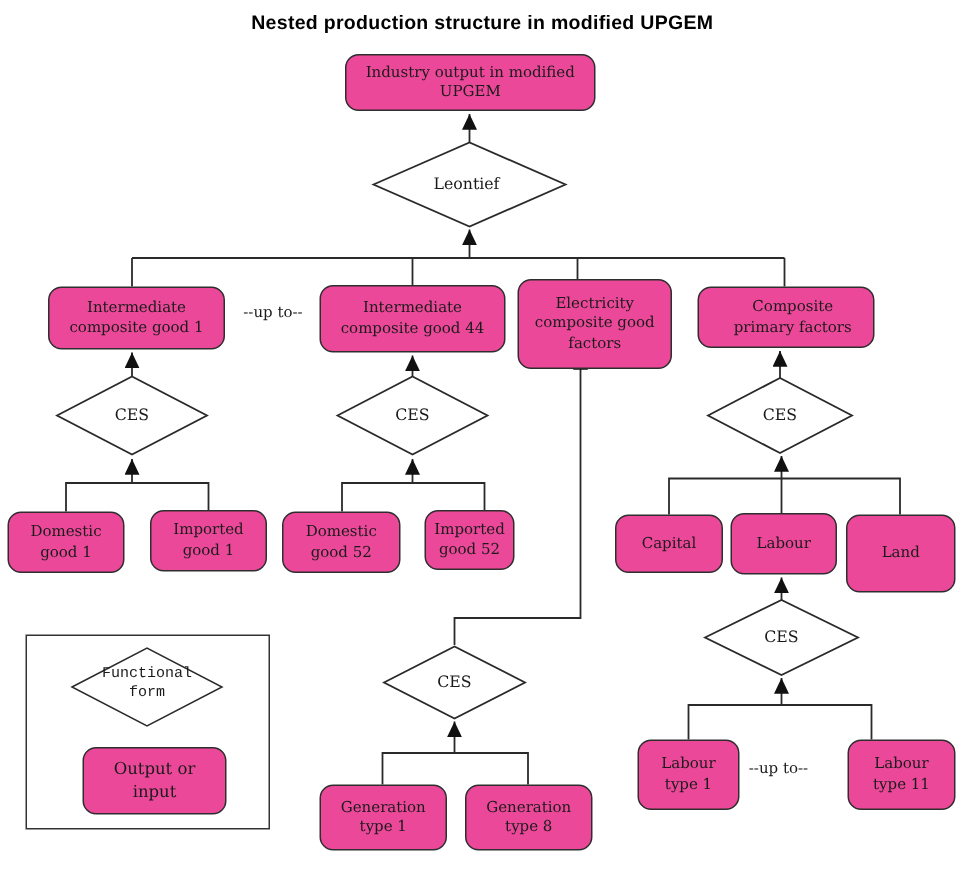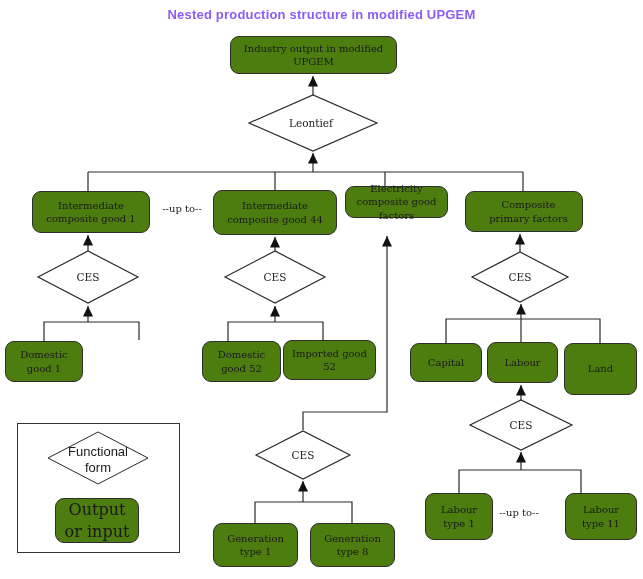--- a/index.html
+++ b/index.html
@@ -3,36 +3,36 @@
 <meta charset="utf-8">
 <style>
   html,body { margin:0; padding:0; background:#ffffff; }
   .canvas {
     position:relative; width:643px; height:579px; background:#ffffff;
     overflow:hidden; font-family:"DejaVu Serif","Liberation Serif",serif; color:#1a1a1a;
   }
   .title {
     position:absolute; left:0; right:0; top:7px; text-align:center;
     font-family:"Liberation Sans","DejaVu Sans",sans-serif; font-weight:bold;
-    font-size:13px; letter-spacing:.2px; color:#8b5cf6;
+    font-size:13px; letter-spacing:.2px; color:#000000;
   }
   svg.wires { position:absolute; left:0; top:0; width:643px; height:579px; }
   .box {
-    position:absolute; box-sizing:border-box; background:#4d7c0f;
+    position:absolute; box-sizing:border-box; background:#ec4899;
     border:1.3px solid #2e2e2e; border-radius:9px;
     display:flex; align-items:center; justify-content:center;
     text-align:center; font-size:10px; line-height:1.35; padding:2px 6px;
   }
   .box.align-left { justify-content:flex-start; text-align:center; }
   .box.pad-wide { padding-left:15px; }
   .dlabel {
     position:absolute; text-align:center; font-size:10.5px; line-height:1.25;
     pointer-events:none;
   }
-  .legend-dlabel { font-family:Liberation Sans, sans-serif; font-size:13px; }
+  .legend-dlabel { font-family:Liberation Mono, monospace; font-size:10px; }
   .uplabel { position:absolute; text-align:center; font-size:10px; }
   .legend-frame {
     position:absolute; left:17px; top:423px; width:163px; height:130px;
     box-sizing:border-box; border:1.4px solid #333; background:transparent;
   }
 </style>
 </head>
 <body>
 
 <div class="canvas">
@@ -84,26 +84,27 @@
       <polygon points="256,455 303,431 350,455 303,479"></polygon>
       <polygon points="48,458 98,432 148,458 98,484" stroke-width="1"></polygon>
     </g>
   </svg>
 
   <div class="box" style="left:230px; top:36px; width:167px; height:38px; padding:2px 3px;">Industry output in modified UPGEM</div>
 
   <div class="box" style="left:32px; top:191px; width:118px; height:42px;">Intermediate composite good 1</div>
   <div class="uplabel" style="left:150px; top:203px; width:64px;">--up to--</div>
   <div class="box" style="left:213px; top:190px; width:124px; height:45px;">Intermediate composite good 44</div>
-  <div class="box" style="left:345px; top:186px; width:103px; height:32px;">Electricity composite good factors</div>
+  <div class="box" style="left:345px; top:186px; width:103px; height:60px;">Electricity composite good factors</div>
   <div class="box pad-wide" style="left:465px; top:191px; width:118px; height:41px;">Composite primary factors</div>
 
   <div class="box" style="left:5px; top:341px; width:78px; height:41px;">Domestic good 1</div>
-  <div class="box" style="left:188px; top:341px; width:79px; height:41px;margin-left:14px;">Domestic good 52</div>
-  <div class="box" style="left:283px; top:340px; width:93px; height:40px;text-align:center;">Imported good 52</div>
+  <div class="box" style="left:100px; top:340px; width:78px; height:41px;">Imported good 1</div>
+  <div class="box" style="left:188px; top:341px; width:79px; height:41px;">Domestic good 52</div>
+  <div class="box" style="left:283px; top:340px; width:60px; height:40px;text-align:center;">Imported good 52</div>
 
   <div class="box" style="left:410px; top:343px; width:72px; height:39px;">Capital</div>
   <div class="box" style="left:487px; top:342px; width:71px; height:41px;">Labour</div>
   <div class="box" style="left:564px; top:343px; width:73px; height:52px;">Land</div>
 
   <div class="box align-left" style="left:425px; top:493px; width:68px; height:47px;">Labour type 1</div>
   <div class="uplabel" style="left:487px; top:507px; width:64px;">--up to--</div>
   <div class="box align-left" style="left:545px; top:493px; width:72px; height:47px;margin-left:20px;">Labour type 11</div>
 
   <div class="box" style="left:213px; top:523px; width:85px; height:44px;">Generation type 1</div>
@@ -111,15 +112,15 @@
 
   <div class="dlabel" style="left:261px; top:117px; width:100px;">Leontief</div>
   <div class="dlabel" style="left:58px; top:271px; width:60px;">CES</div>
   <div class="dlabel" style="left:245px; top:271px; width:60px;">CES</div>
   <div class="dlabel" style="left:490px; top:271px; width:60px;">CES</div>
   <div class="dlabel" style="left:491px; top:419px; width:60px;">CES</div>
   <div class="dlabel" style="left:273px; top:449px; width:60px;">CES</div>
 
   <div class="legend-frame"></div>
   <div class="dlabel legend-dlabel" style="left:58px; top:444px; width:80px;">Functional form</div>
-  <div class="box" style="left:55px; top:498px; width:84px; height:45px; font-size:16px;">Output or input</div>
+  <div class="box" style="left:55px; top:498px; width:96px; height:45px; font-size:11px;">Output or input</div>
 
 </div>
 
 </body></html>

